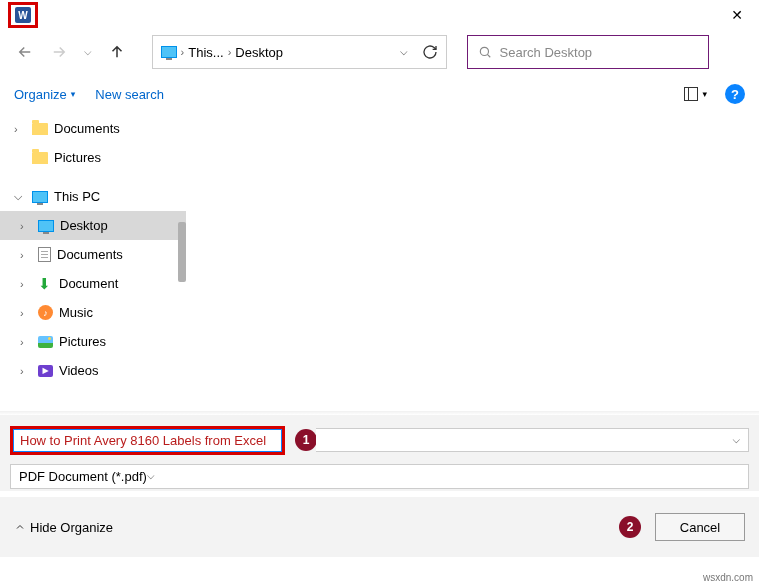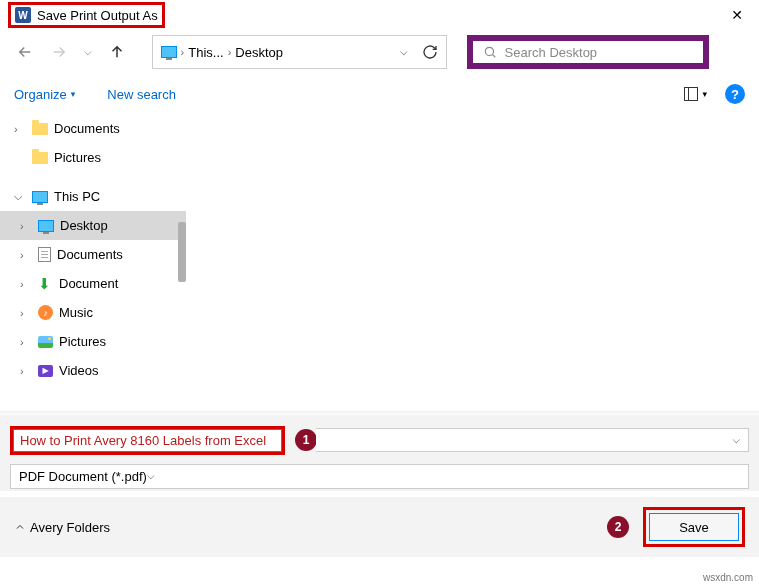--- a/index.html
+++ b/index.html
@@ -11,22 +11,22 @@
 .titlebar .close { margin-left: auto; font-size: 14px; padding: 4px 8px; }
 .navbar { height: 44px; display: flex; align-items: center; padding: 0 12px; gap: 8px; }
 .nav-btn { color: #888; padding: 4px; }
 .nav-up { color: #222; margin-left: 4px; }
 .addressbar { flex: 1 1 auto; max-width: 295px; height: 34px; border: 1px solid #ccc; display: flex; align-items: center; padding: 0 8px; margin-left: 18px; gap: 4px; }
 .monitor-icon { width: 16px; height: 12px; background: #4fc3f7; border: 1px solid #0091ea; position: relative; }
 .monitor-icon::after { content: ""; position: absolute; bottom: -3px; left: 4px; width: 6px; height: 2px; background: #888; }
 .chev { color: #666; font-size: 11px; }
 .refresh { color: #222; margin-left: 4px; }
 .dropdown-arrow { color: #555; font-size: 10px; margin-left: auto; }
-.searchbox { width: 242px; height: 34px; border: 6px solid #701a75; display: flex; align-items: center; padding: 5px 10px; margin-left: 12px; color: #888; gap: 8px; }
-.toolbar { height: 40px; display: flex; align-items: center; padding: 0 14px; gap: 32px; }
+.searchbox { width: 242px; height: 34px; border: 1px solid #701a75; display: flex; align-items: center; padding: 5px 10px; margin-left: 12px; color: #888; gap: 8px; }
+.toolbar { height: 40px; display: flex; align-items: center; padding: 0 14px; gap: 20px; }
 .toolbar .link { color: #0066cc; font-size: 13px; display: flex; align-items: center; gap: 4px; }
 .toolbar-right { margin-left: auto; display: flex; align-items: center; gap: 18px; }
 .layout-box { width: 14px; height: 14px; border: 1px solid #333; position: relative; }
 .layout-box::after { content: ""; position: absolute; left: 3px; top: 0; bottom: 0; width: 1px; background: #333; }
 .help-icon { width: 20px; height: 20px; background: #0a84ff; border-radius: 50%; color: #fff; font-size: 13px; font-weight: bold; display: flex; align-items: center; justify-content: center; }
 .body { display: flex; height: 297px; }
 .tree { width: 186px; overflow: hidden; position: relative; }
 .tree-scroll-stub { position: absolute; right: 0; top: 108px; width: 8px; height: 60px; background: #b0b0b0; border-radius: 2px; }
 .tree-item { display: flex; align-items: center; height: 29px; padding-left: 14px; gap: 6px; }
 .tree-item.sel { background: #d8d8d8; }
@@ -58,21 +58,20 @@
 .save-wrap { border: 3px solid #d40000; padding: 3px; }
 .watermark { position: absolute; bottom: 3px; right: 6px; font-size: 10px; color: #777; }
 svg { display: block; }
 </style>
 </head>
 <body>
 
 <div class="titlebar">
   <div class="titlebar-left">
     <span class="word-icon">W</span>
-    <span class="title-text">Save Print Output As</span>
   </div>
   <span class="close">✕</span>
 </div>
 
 <div class="navbar">
   <span class="nav-btn">
       <svg width="18" height="18" viewBox="0 0 24 24" fill="none" stroke="#888" stroke-width="2">
         <path d="M19 12H5M11 18l-6-6 6-6"></path>
       </svg>
     </span>
@@ -199,23 +198,21 @@
       <span style="font-size:10px;color:#666;">⌵</span>
     </div>
   </div>
 </div>
 
 <div class="footer">
   <div class="hide-folders">
     <svg width="12" height="12" viewBox="0 0 24 24" fill="none" stroke="#333" stroke-width="2">
         <path d="M6 15l6-6 6 6"></path>
       </svg>
-    <span>Avery Folders</span>
+    <span>Hide Organize</span>
   </div>
   <div class="footer-right">
     <span class="badge">2</span>
-    <span class="save-wrap">
-      <span class="btn" style="border-color:#0a84ff;">Save</span>
-    </span>
+    <span class="btn">Cancel</span>
   </div>
 </div>
 
 <div class="watermark">wsxdn.com</div>
 
 </body></html>

